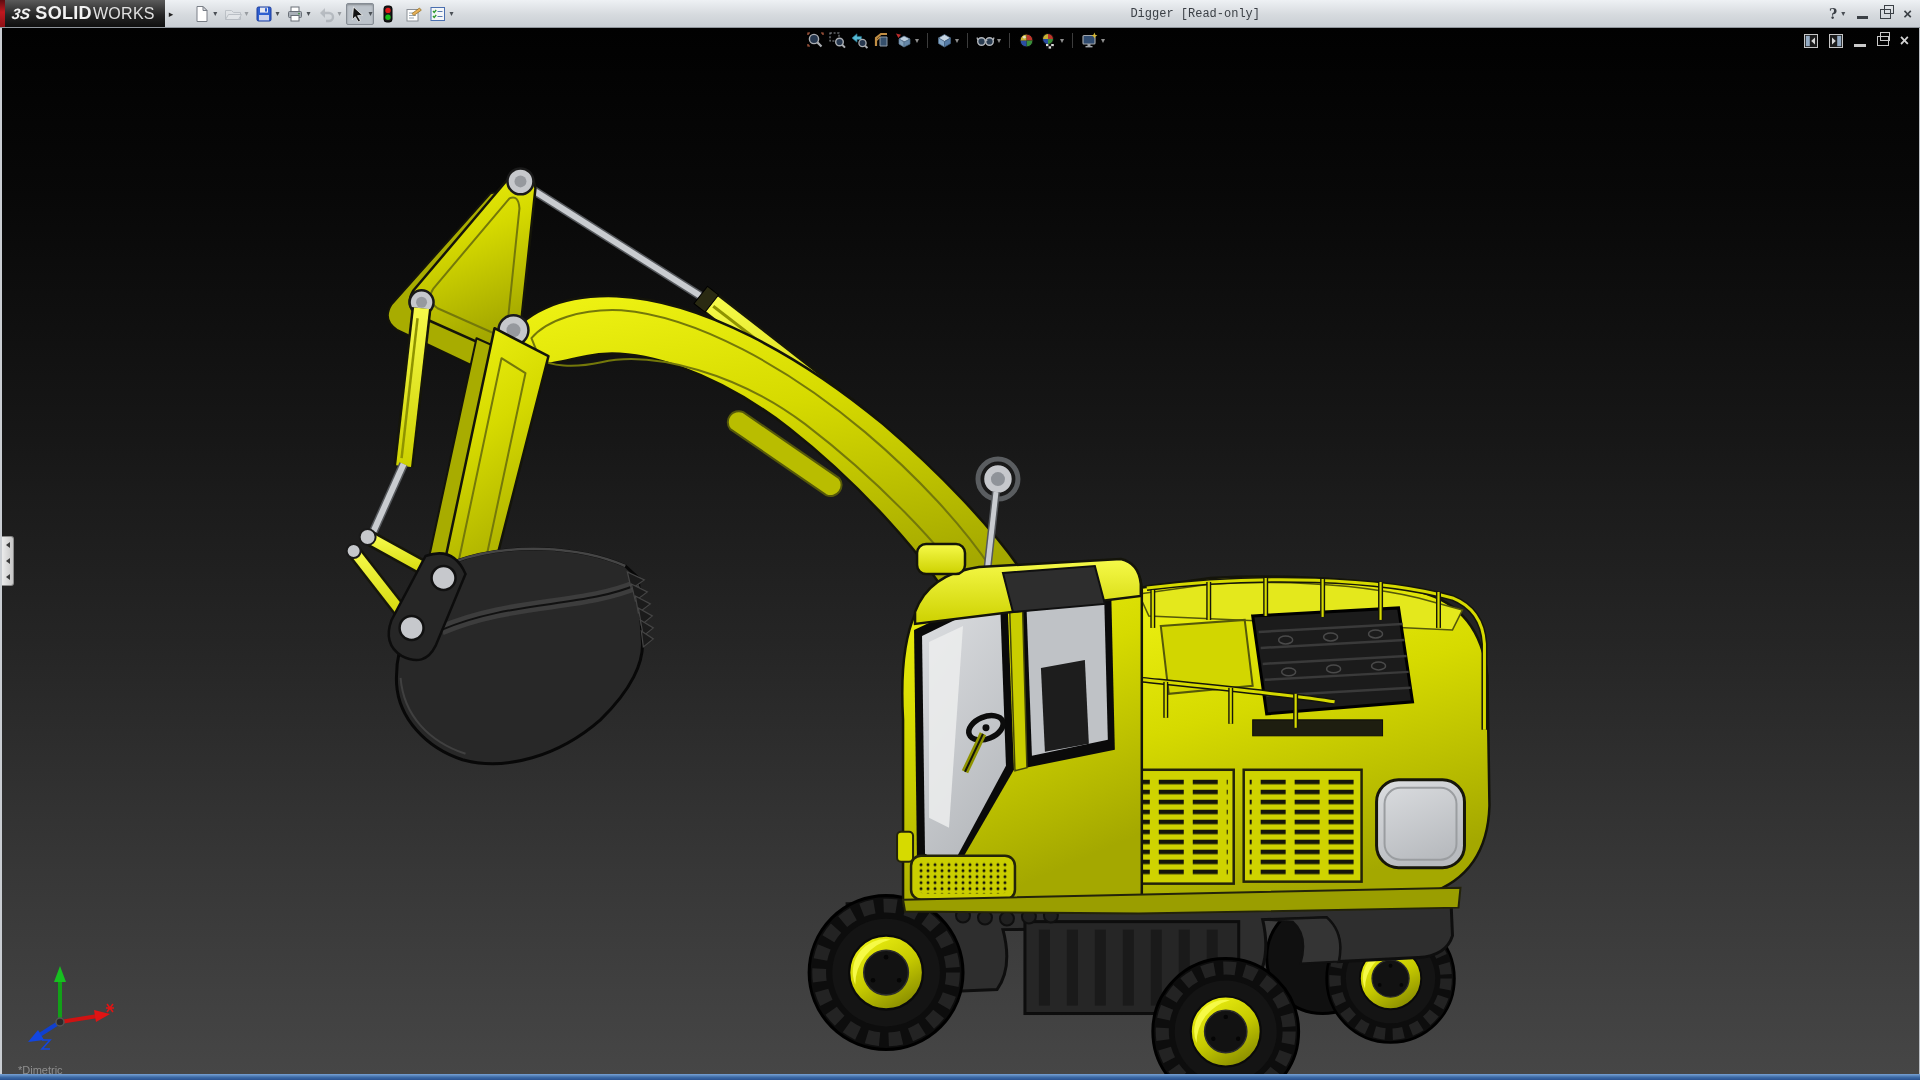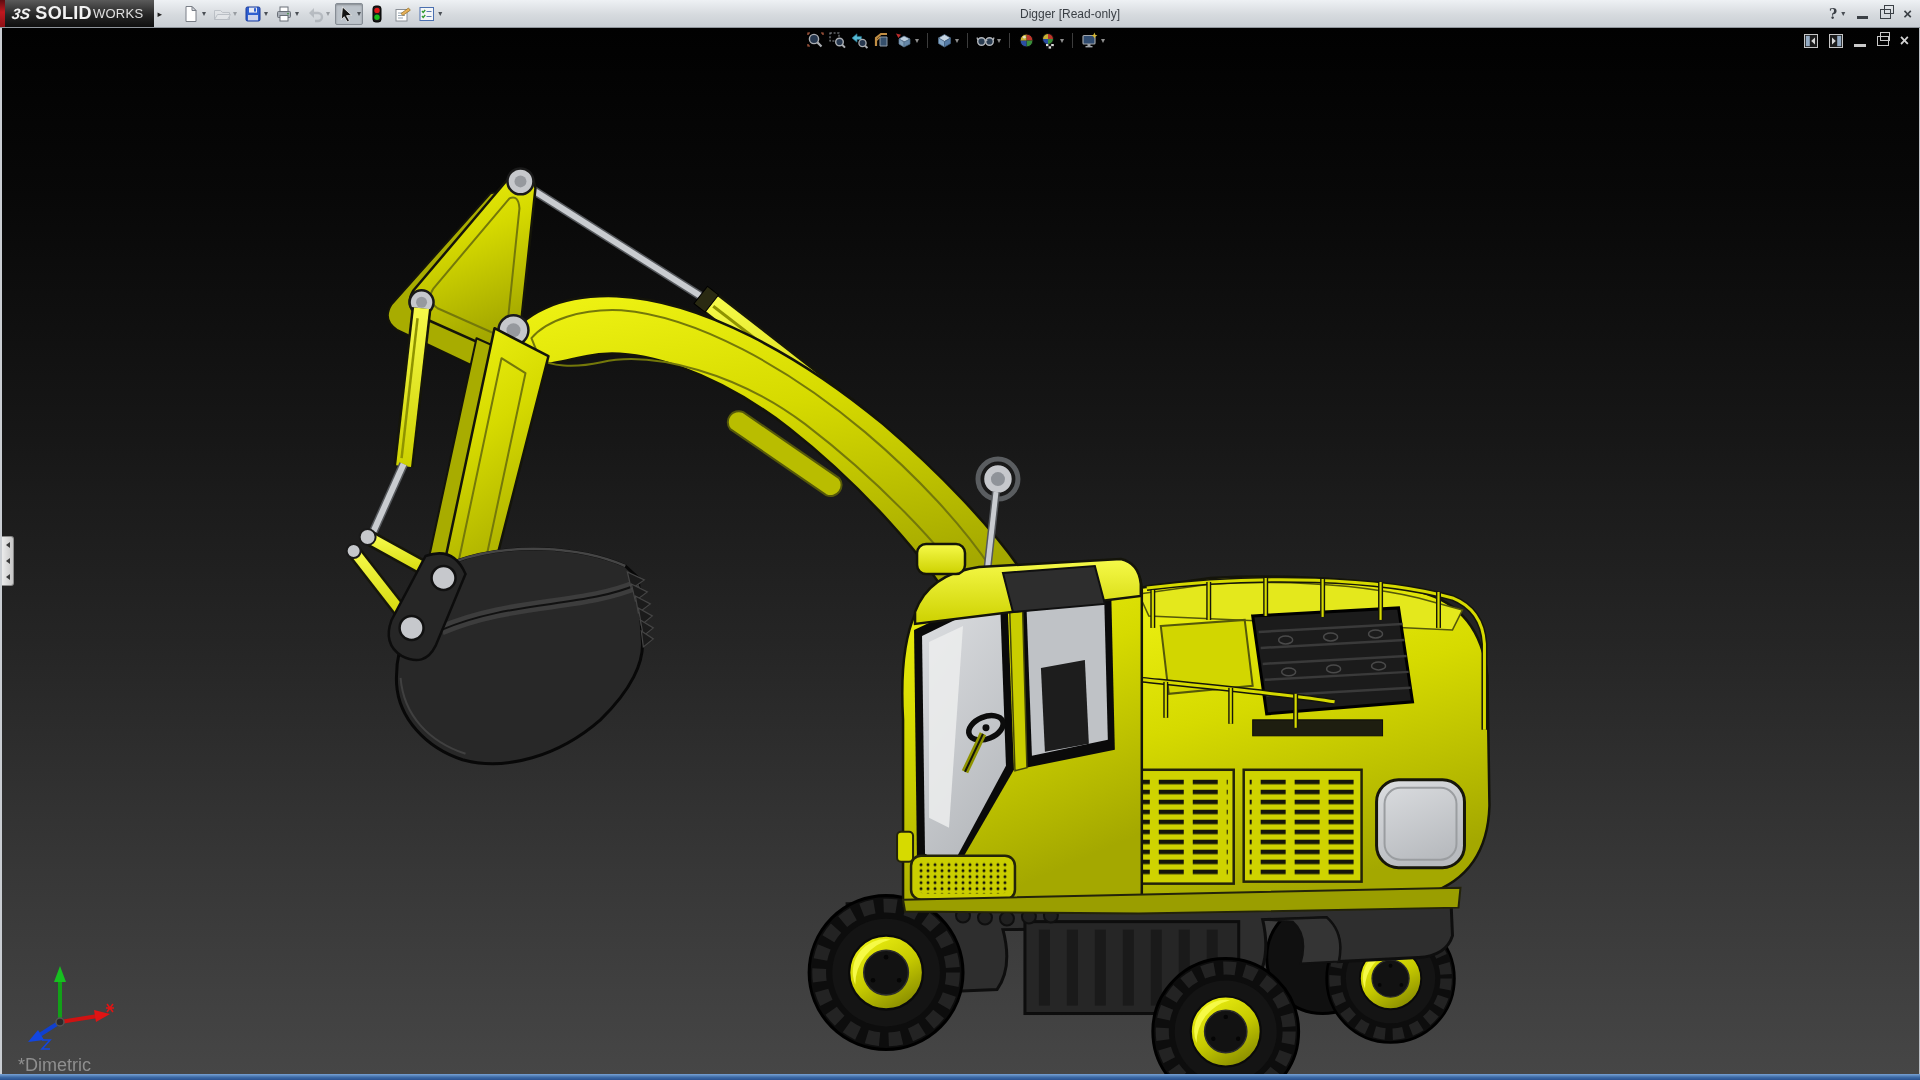--- a/index.html
+++ b/index.html
@@ -8,31 +8,31 @@
 
   
   .titlebar{position:absolute;top:0;left:0;right:0;height:27px;
     background:linear-gradient(#eef1f4,#d6dade 55%,#c9ced4);
     border-bottom:1px solid #8f959c;display:flex;align-items:center;z-index:30;}
   .logo-red{width:5px;height:27px;background:linear-gradient(#5f0c10,#c0181f 45%,#8e1116);}
   .logo-block{height:27px;background:linear-gradient(#5a5a5a,#262626 55%,#0f0f0f);
     color:#f2f2f2;display:flex;align-items:center;padding:0 10px 0 7px;gap:5px;}
   .brand-prefix{font-style:italic;font-weight:bold;font-size:15px;transform:skewX(-8deg);}
   .brand-bold{font-weight:bold;font-size:18px;letter-spacing:.3px;}
-  .brand-reg{font-weight:normal;font-size:13px;letter-spacing:.3px;margin-left:-4px;color:#e0e0e0;}
+  .brand-reg{font-weight:normal;font-size:16px;letter-spacing:.3px;margin-left:-4px;color:#e0e0e0;}
   .menu-arrow{font-size:9px;color:#222;padding:0 8px 0 4px;}
   .toolbar{display:flex;align-items:center;margin-left:10px;gap:3px;}
   .tbtn{display:flex;align-items:center;padding:2px 2px;border-radius:2px;}
   .tbtn svg{display:block;}
   .caret{font-size:8px;color:#4a4f55;margin-left:2px;line-height:1;}
   .hud .caret{color:#8f8f8f;}
   .pressed{background:#bcc3ca;border:1px solid #868d95;box-shadow:inset 0 1px 2px rgba(0,0,0,.3);padding:1px 1px;}
   .disabled{opacity:.45;}
-  .doc-title{position:absolute;left:1020px;width:240px;text-align:left;top:7px;
-    font-size:12px;color:#3a3f45;}
+  .doc-title{position:absolute;left:1020px;width:240px;text-align:right;top:7px;
+    font-size:12px;color:#3a3f45;font-family:Liberation Mono, monospace;}
   .tb-right{position:absolute;right:8px;top:0;height:27px;display:flex;align-items:center;gap:12px;color:#3b4046;}
   .help-glyph{font-size:14px;font-weight:bold;font-family:"DejaVu Serif",serif;}
   .win-min{width:11px;height:3px;background:#3b4046;margin-top:8px;}
   .win-restore{width:9px;height:8px;border:1.5px solid #3b4046;position:relative;background:transparent;}
   .win-restore:before{content:"";position:absolute;left:2.5px;top:-4.5px;width:8px;height:7px;border:1.5px solid #3b4046;}
   .win-close{font-size:15px;font-weight:bold;line-height:1;}
 
   
   .viewport{position:absolute;top:28px;left:0;right:0;bottom:6px;
     background:linear-gradient(180deg,#010101 0%,#080808 16%,#161616 38%,#262626 60%,#383838 82%,#464646 100%);
@@ -49,21 +49,21 @@
   .vwin-restore{width:10px;height:8px;border:1.5px solid #c9c9c9;position:relative;}
   .vwin-restore:before{content:"";position:absolute;left:2.5px;top:-5px;width:8px;height:7px;border:1.5px solid #c9c9c9;}
   .vwin-close{color:#d2d2d2;font-size:16px;font-weight:bold;line-height:1;}
 
   .collapse-tab{position:absolute;left:0;top:508px;width:11px;height:48px;
     background:linear-gradient(90deg,#ececec,#c6c6c6);border:1px solid #8a8a8a;border-left:none;
     border-radius:0 3px 3px 0;display:flex;flex-direction:column;justify-content:space-around;align-items:center;z-index:10;}
   .collapse-tab i{width:0;height:0;border-right:4px solid #3a3a3a;border-top:3px solid transparent;border-bottom:3px solid transparent;}
 
   .triad{position:absolute;left:14px;bottom:24px;z-index:10;}
-  .view-label{position:absolute;left:16px;bottom:-2px;color:#8f8f8f;font-size:18px;z-index:10;}
+  .view-label{position:absolute;left:16px;bottom:-2px;color:#8f8f8f;font-size:11px;z-index:10;}
 
   .status-strip{position:absolute;left:0;right:0;bottom:0;height:6px;
     background:linear-gradient(#79a2d4,#3c6aa5 55%,#2a5190);z-index:30;}
 </style>
 </head>
 <body>
 
 <div class="titlebar">
   <div class="logo-red"></div>
   <div class="logo-block">

